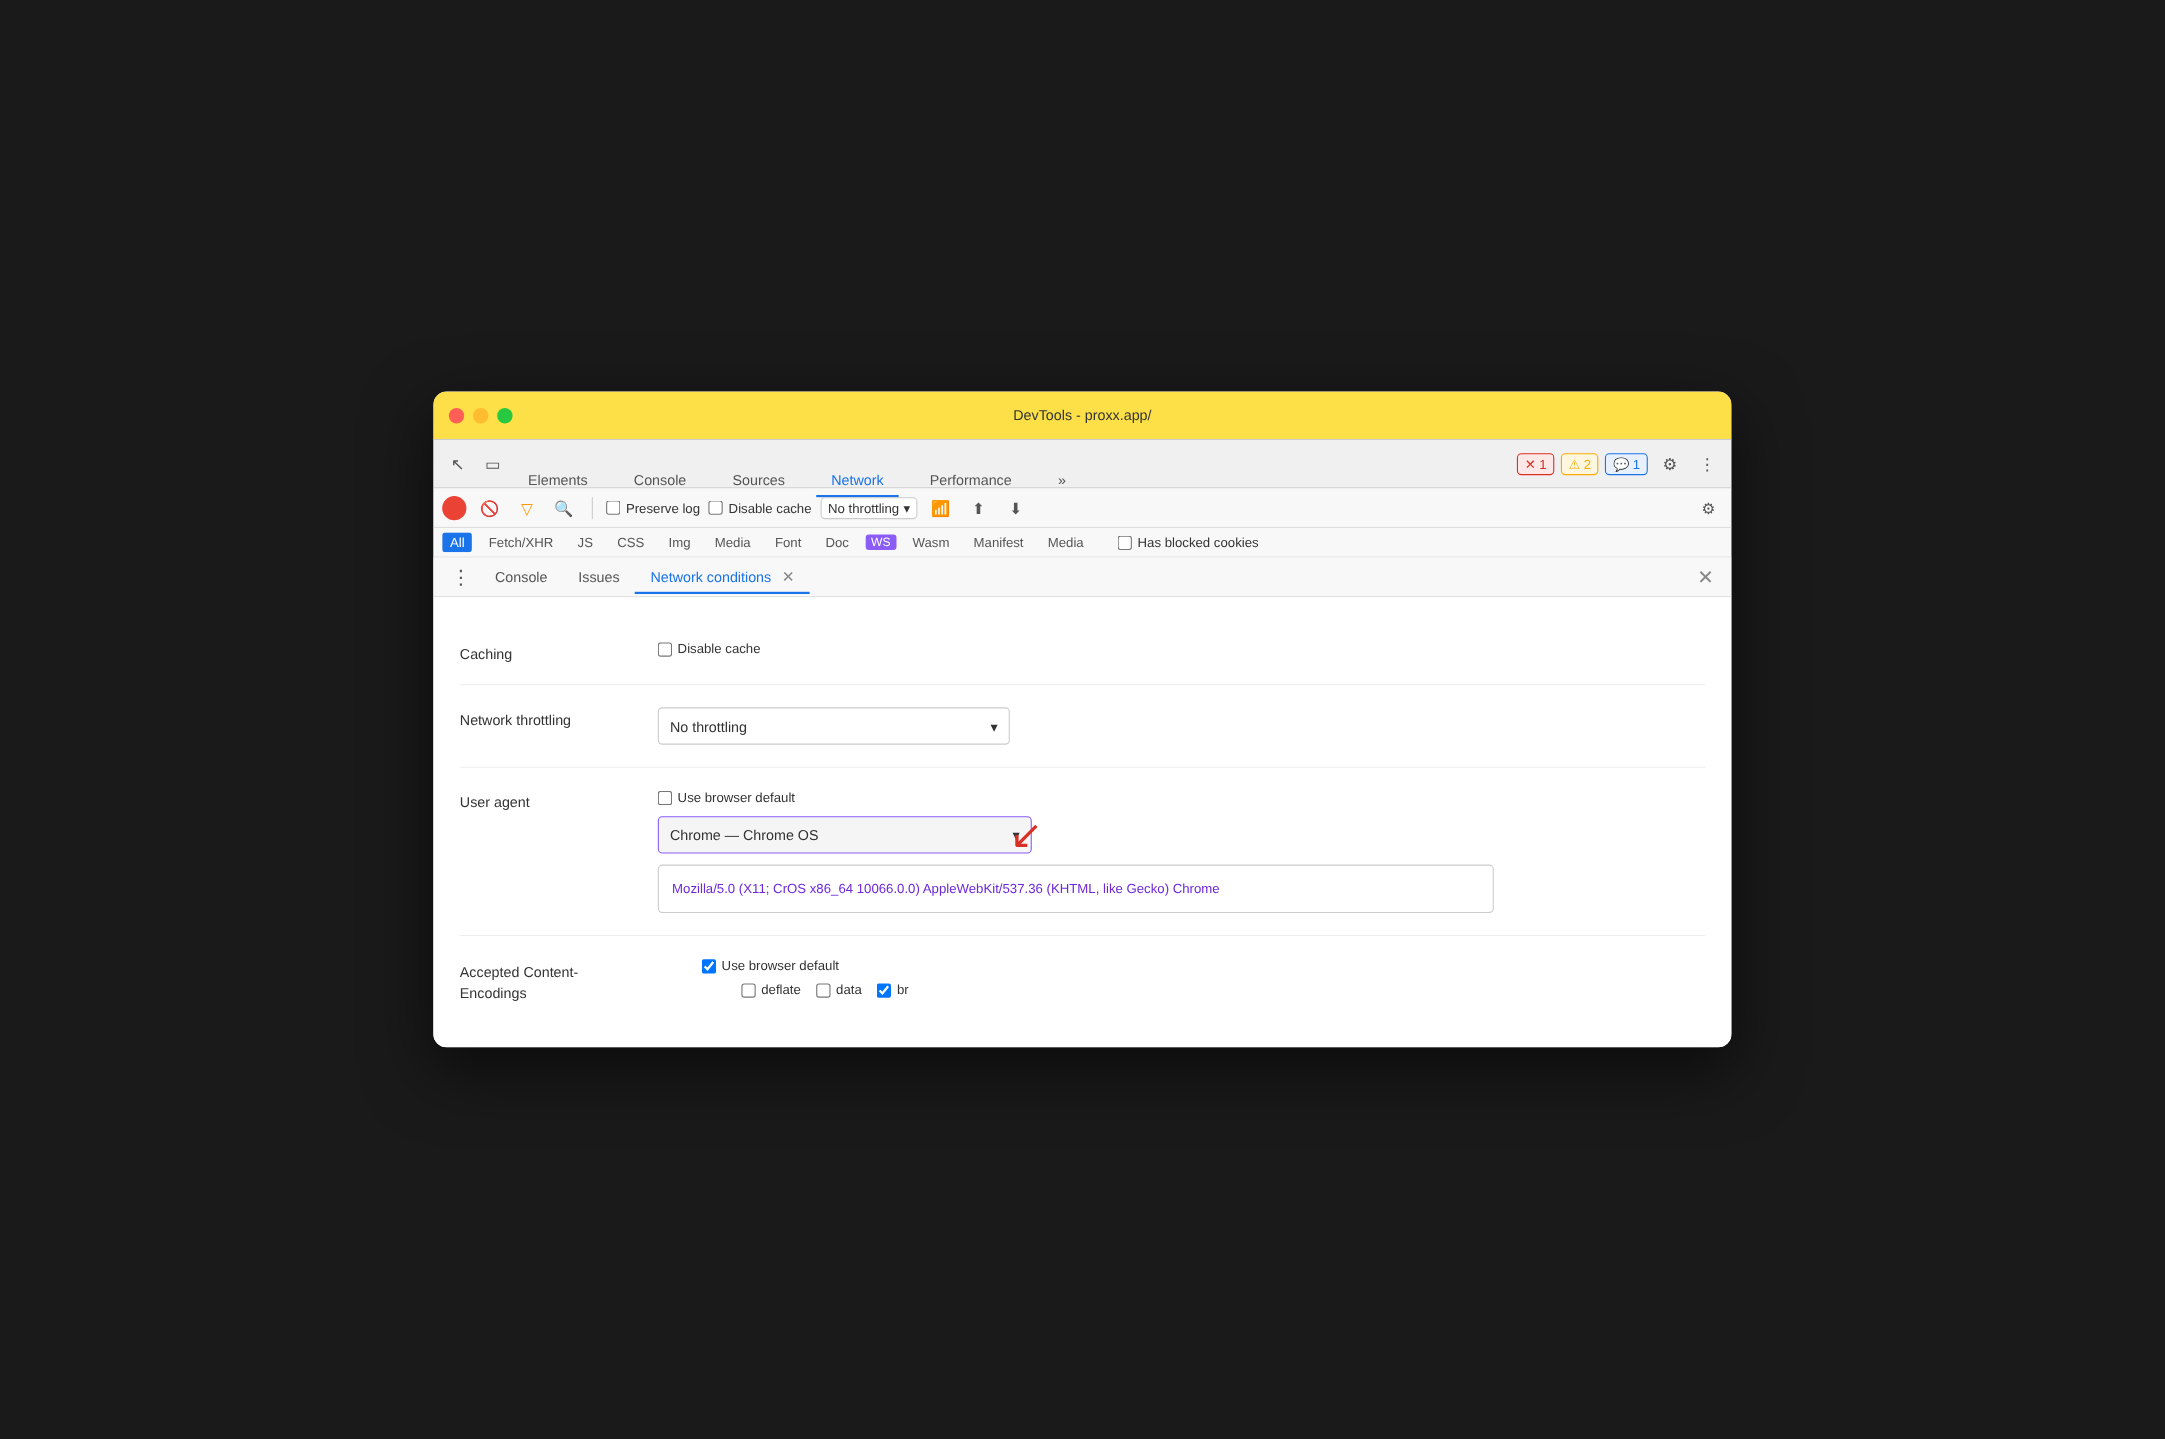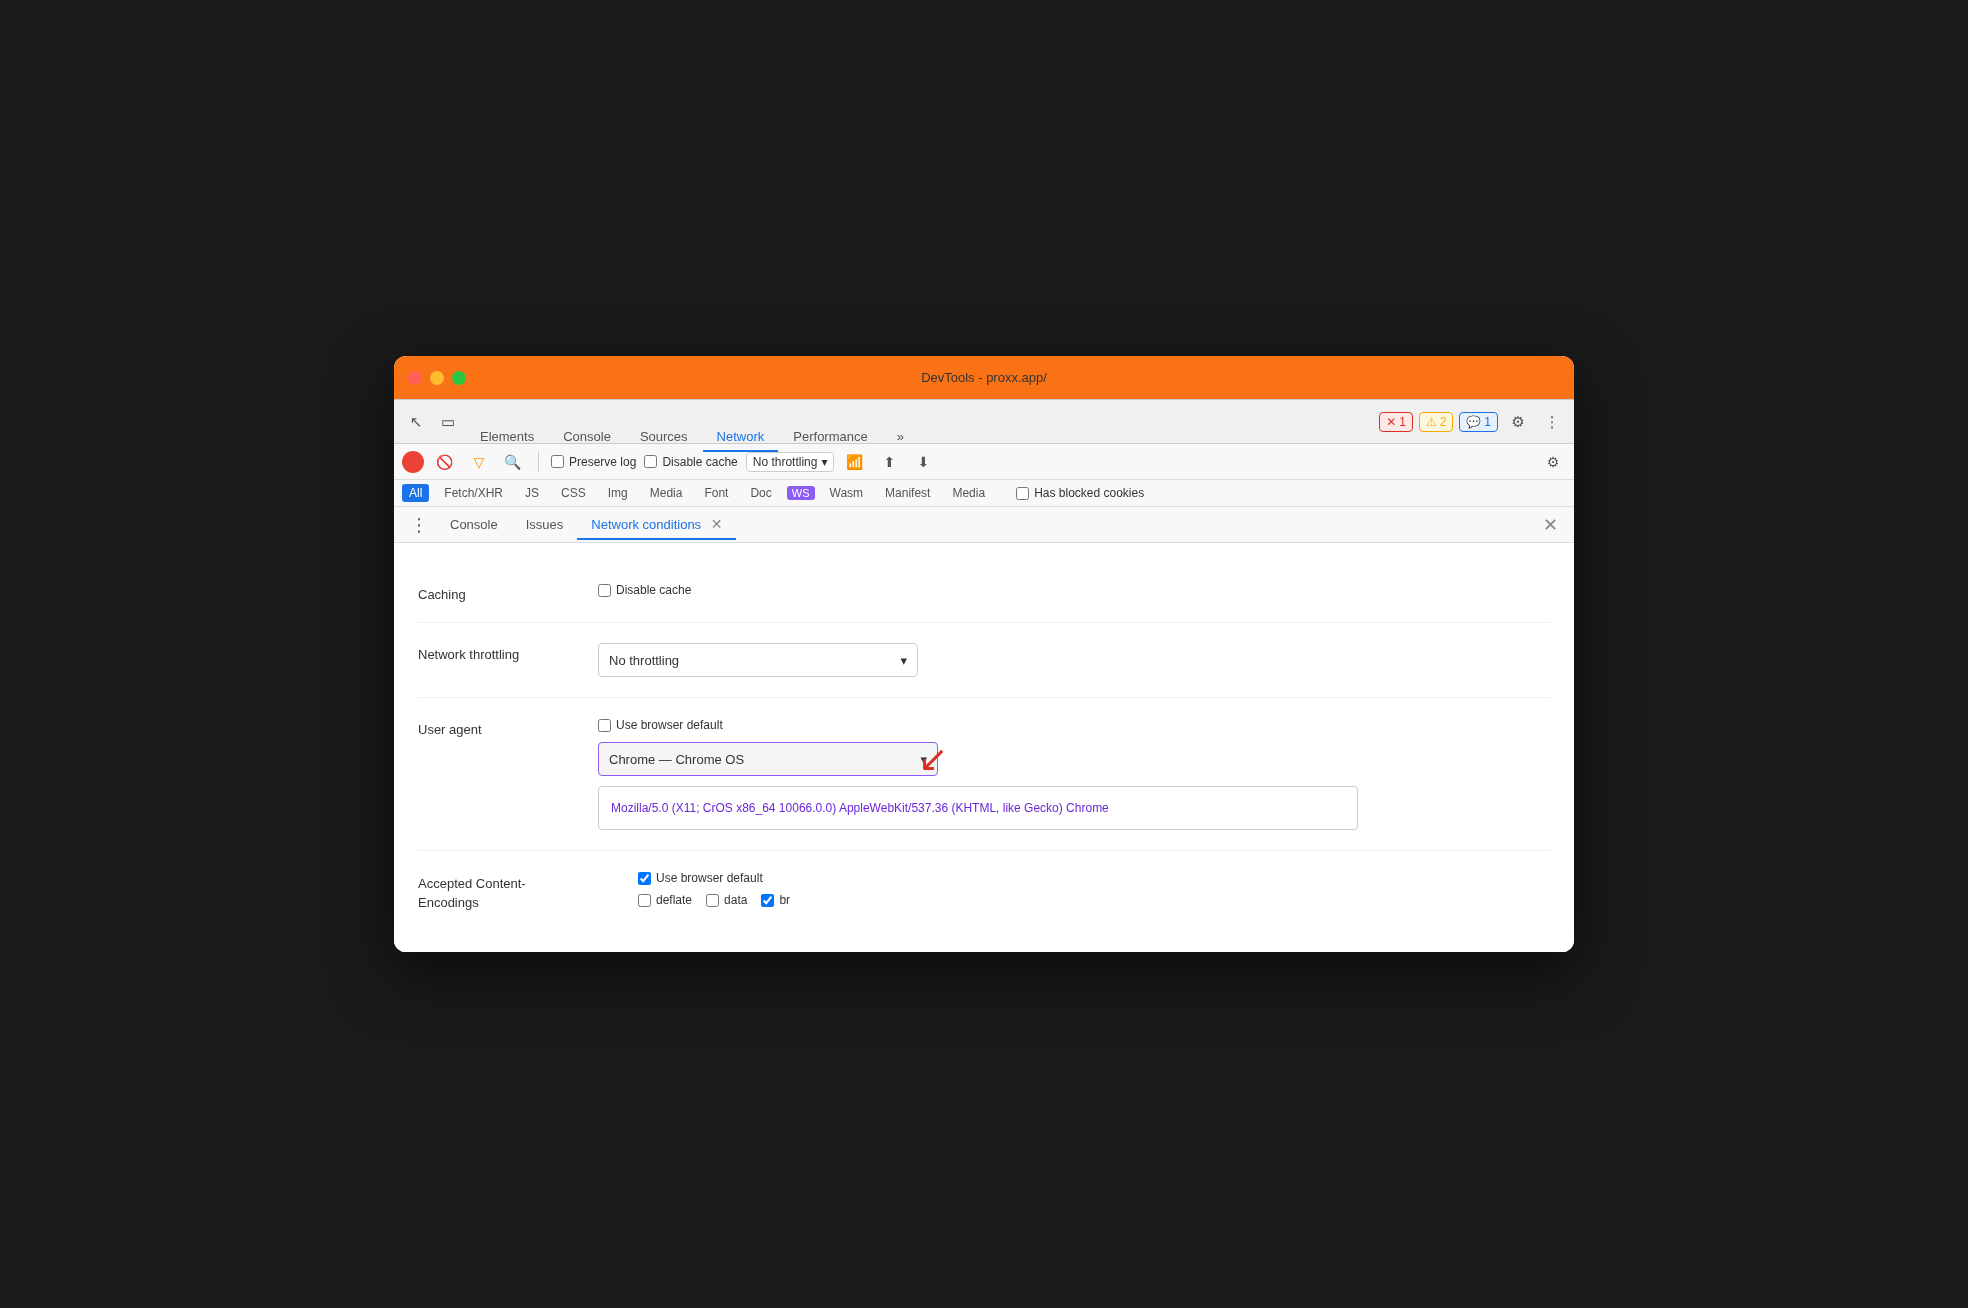--- a/index.html
+++ b/index.html
@@ -13,21 +13,21 @@
     }
     .window {
       width: 1180px;
       background: #f5f5f5;
       border-radius: 12px;
       box-shadow: 0 20px 60px rgba(0,0,0,0.6);
       overflow: hidden;
     }
     
     .title-bar {
-      background: #f97316;
+      background: #fde047;
       height: 44px;
       display: flex;
       align-items: center;
       justify-content: center;
       position: relative;
       border-bottom: 1px solid #ccc;
     }
     .title-bar-buttons {
       position: absolute;
       left: 14px;
@@ -68,21 +68,21 @@
       cursor: pointer;
       color: #555;
       font-size: 15px;
       border: none;
       background: transparent;
     }
     .tab-nav {
       display: flex;
       align-items: center;
       flex: 1;
-      gap: 1px;
+      gap: 14px;
       margin-top: 32px;
     }
     .tab-item {
       padding: 6px 14px;
       font-size: 13px;
       color: #555;
       cursor: pointer;
       border-bottom: 2px solid transparent;
       white-space: nowrap;
     }
@@ -356,20 +356,21 @@
     }
     .encodings-control {
       display: flex;
       flex-direction: column;
       gap: 8px;
     }
     .encoding-options {
       display: flex;
       align-items: flex-end;
       gap: 14px;
+      margin-left: 36px;
     }
     .encoding-item {
       display: flex;
       align-items: center;
       gap: 5px;
       font-size: 12px;
       color: #333;
       cursor: pointer;
     }
   </style>

